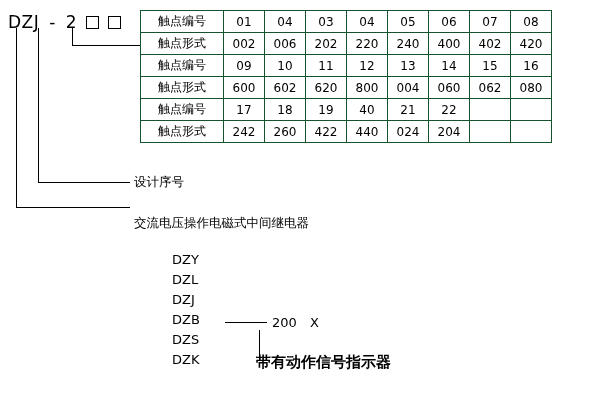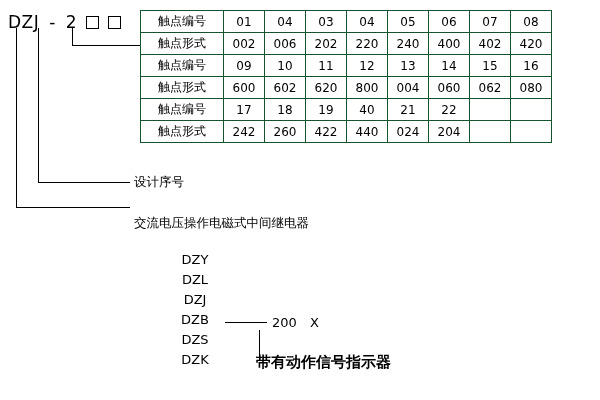--- a/index.html
+++ b/index.html
@@ -87,21 +87,20 @@
     font-size: 13px;
     line-height: 20px;
   }
   .series-list .row {
     height: 20px;
     position: relative;
   }
   .series-list .name {
     display: inline-block;
     width: 46px;
-    text-align: center;
   }
 
   .dzb-dash {
     position: absolute;
     left: 225px;
     top: 322px;
     width: 42px;
     height: 1px;
     background: #000;
   }

